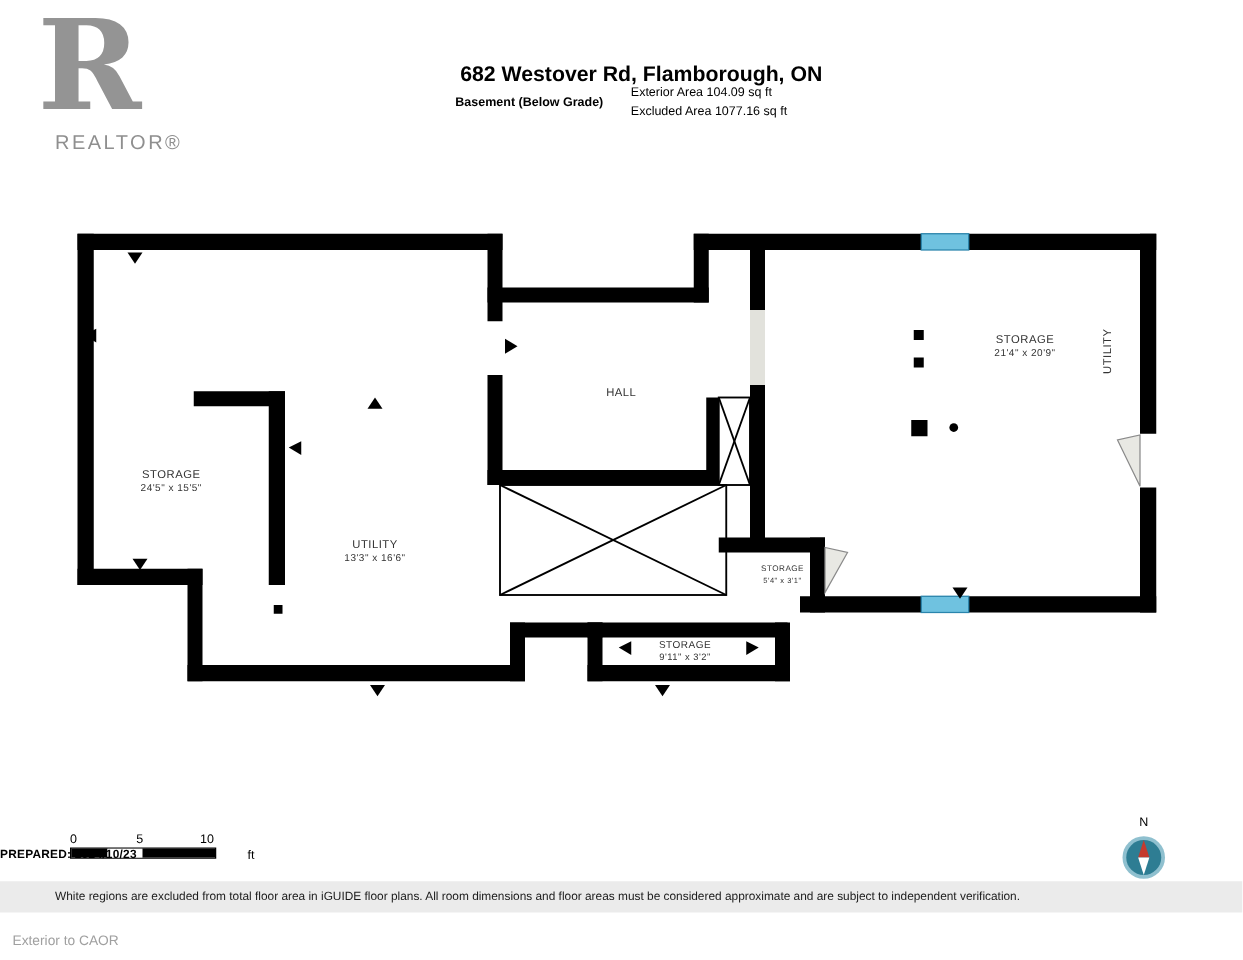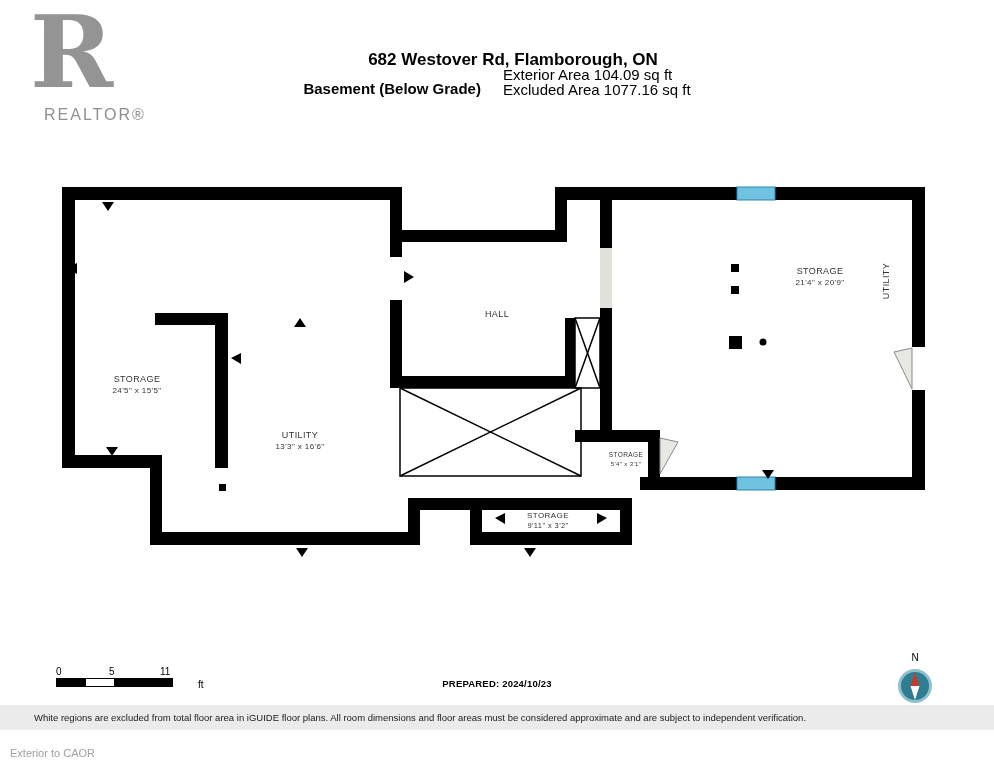--- a/index.html
+++ b/index.html
@@ -18,22 +18,22 @@
     position:absolute;left:0;top:106px;font-size:16px;letter-spacing:2px;
     color:#8f8f8f;
     margin-left:44px;
   }
   #title{
     position:absolute;top:34px;left:0;width:100%;margin:16px;text-align:center;
     font-size:17px;font-weight:bold;
   }
   #subtitle{
     position:absolute;top:67px;left:0;width:100%;
-    display:flex;justify-content:center;align-items:flex-end;gap:22px;
-    font-size:15px;
+    display:flex;justify-content:center;align-items:center;gap:22px;
+    font-size:10px;
   }
   #floor-label{font-weight:bold}
   #areas div{line-height:15px;text-align:left}
 
   
   #plan{position:absolute;left:0;top:0}
   #plan text{
     font-family:"Liberation Sans",sans-serif;fill:#333;text-anchor:middle;
     letter-spacing:.4px;
   }
@@ -47,29 +47,29 @@
   
   #scalebar{position:absolute;left:56px;top:666px;width:210px;height:30px}
   #scalebar .tick{position:absolute;top:0;font-size:10px}
   #scalebar .bar{
     position:absolute;top:12px;left:0;width:115px;height:7px;
     border:1px solid #000;display:flex;
   }
   #scalebar .bar i{display:block;height:100%}
   #scale-unit{position:absolute;left:142px;top:13px;font-size:10px}
   #prepared{
-    position:absolute;top:678px;left:0;width:100%;text-align:center;
+    position:absolute;top:678px;left:0;width:100%;
     font-size:9.5px;font-weight:bold;letter-spacing:.2px;
   }
   #compass{position:absolute;left:892px;top:650px}
   #disclaimer-bar{
     position:absolute;top:705px;left:0;width:994px;height:25px;
     background:#ebebeb;display:flex;align-items:center;
   }
-  #disclaimer-bar span{padding-left:34px;font-size:9.5px;color:#1a1a1a}
+  #disclaimer-bar span{padding-left:44px;font-size:9.5px;color:#1a1a1a}
   #license{position:absolute;left:10px;top:747px;font-size:11px;color:#a0a0a0}
 </style>
 </head>
 <body>
 
 <div>
   <div id="logo-r">R</div>
   <div id="logo-text">REALTOR®</div>
   <h1 id="title">682 Westover Rd, Flamborough, ON</h1>
   <div id="subtitle">
@@ -175,21 +175,21 @@
   <text class="room-name-sm" x="626" y="457">STORAGE</text>
   <text class="room-dims-sm" x="626" y="466">5'4" x 3'1"</text>
 
   <text class="room-name-md" x="548" y="518">STORAGE</text>
   <text class="room-dims-md" x="548" y="528">9'11" x 3'2"</text>
 </svg>
 
 <div id="scalebar">
   <span class="tick" style="left:0">0</span>
   <span class="tick" style="left:53px">5</span>
-  <span class="tick" style="left:104px">11</span>
+  <span class="tick" style="left:104px">10</span>
   <div class="bar">
     <i style="width:29px;background:#000"></i>
     <i style="width:28px;background:#fff"></i>
     <i style="width:58px;background:#000"></i>
   </div>
   <span id="scale-unit">ft</span>
 </div>
 
 <div id="prepared">PREPARED: 2024/10/23</div>
 

